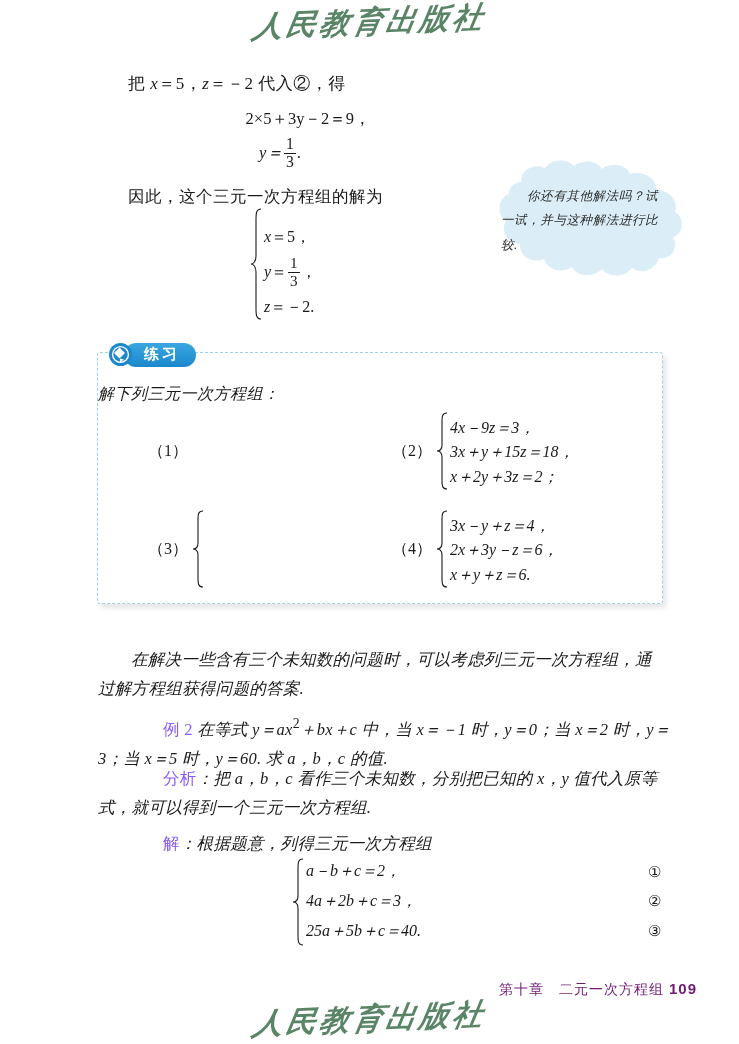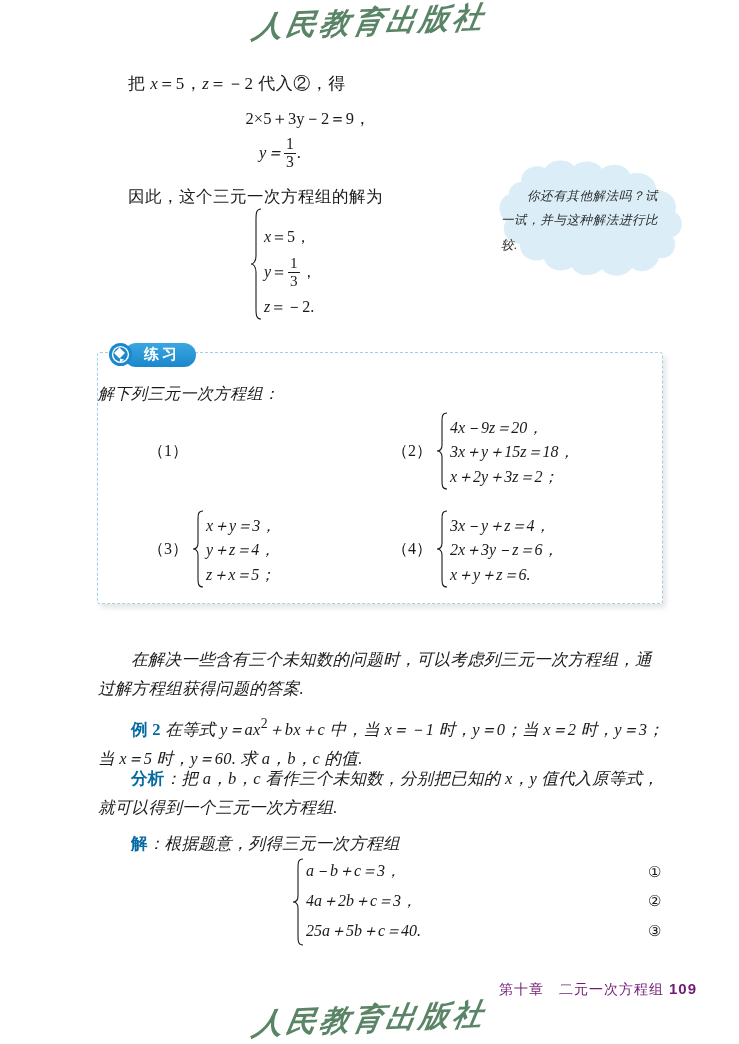--- a/index.html
+++ b/index.html
@@ -246,23 +246,24 @@
     width: 570px;
     text-indent: 33px;
   }
   .para-solution {
     left: 98px;
     top: 829px;
     width: 570px;
     text-indent: 33px;
   }
   .kw {
-    color: #0369a1;
-    font-weight: bold;
+    color: #8b5cf6;
+    font-weight: normal;
     font-style: normal;
+    margin-left: 32px;
   }
   .para .txt { font-style: italic; margin-top: 44px; }
 
   .sys-final {
     position: absolute;
     left: 292px;
     top: 858px;
     height: 88px;
   }
   .sys-final .rows > div { line-height: 1.0; padding: 7px 0; }
@@ -366,39 +367,34 @@
 
   <div class="sys-item sys-p2">
     <span class="sys-label">（2）</span>
     <span class="system">
       <span class="brace">
         <svg viewBox="0 0 12 78" preserveAspectRatio="none">
           <path d="M11 1 C6 1 6 5 6 9 L6 33 C6 38 3 39 1 39 C3 39 6 40 6 45 L6 69 C6 73 6 77 11 77" fill="none" stroke="#1a1a1a" stroke-width="1.1"></path>
         </svg>
       </span>
       <span class="rows">
-        <div class="math mathvar">4x－9z＝20，</div>
+        <div class="math mathvar">4x－9z＝3，</div>
         <div class="math mathvar">3x＋y＋15z＝18，</div>
         <div class="math mathvar">x＋2y＋3z＝2；</div>
       </span>
     </span>
   </div>
 
   <div class="sys-item sys-p3">
     <span class="sys-label">（3）</span>
     <span class="system">
       <span class="brace">
         <svg viewBox="0 0 12 78" preserveAspectRatio="none">
           <path d="M11 1 C6 1 6 5 6 9 L6 33 C6 38 3 39 1 39 C3 39 6 40 6 45 L6 69 C6 73 6 77 11 77" fill="none" stroke="#1a1a1a" stroke-width="1.1"></path>
         </svg>
-      </span>
-      <span class="rows">
-        <div class="math mathvar">x＋y＝3，</div>
-        <div class="math mathvar">y＋z＝4，</div>
-        <div class="math mathvar">z＋x＝5；</div>
       </span>
     </span>
   </div>
 
   <div class="sys-item sys-p4">
     <span class="sys-label">（4）</span>
     <span class="system">
       <span class="brace">
         <svg viewBox="0 0 12 78" preserveAspectRatio="none">
           <path d="M11 1 C6 1 6 5 6 9 L6 33 C6 38 3 39 1 39 C3 39 6 40 6 45 L6 69 C6 73 6 77 11 77" fill="none" stroke="#1a1a1a" stroke-width="1.1"></path>
@@ -429,21 +425,21 @@
     <span class="kw">分析</span><span class="txt">：把 a，b，c 看作三个未知数，分别把已知的 x，y 值代入原等式，就可以得到一个三元一次方程组.</span>
   </div>
 
   <div class="system sys-final">
     <span class="brace">
       <svg viewBox="0 0 12 88" preserveAspectRatio="none">
         <path d="M11 1 C6 1 6 5 6 10 L6 38 C6 43 3 44 1 44 C3 44 6 45 6 50 L6 78 C6 83 6 87 11 87" fill="none" stroke="#1a1a1a" stroke-width="1.1"></path>
       </svg>
     </span>
     <span class="rows">
-      <div class="math mathvar">a－b＋c＝3，</div>
+      <div class="math mathvar">a－b＋c＝2，</div>
       <div class="math mathvar">4a＋2b＋c＝3，</div>
       <div class="math mathvar">25a＋5b＋c＝40.</div>
     </span>
   </div>
 
   <div class="tags">
     <div>①</div>
     <div>②</div>
     <div>③</div>
   </div>

